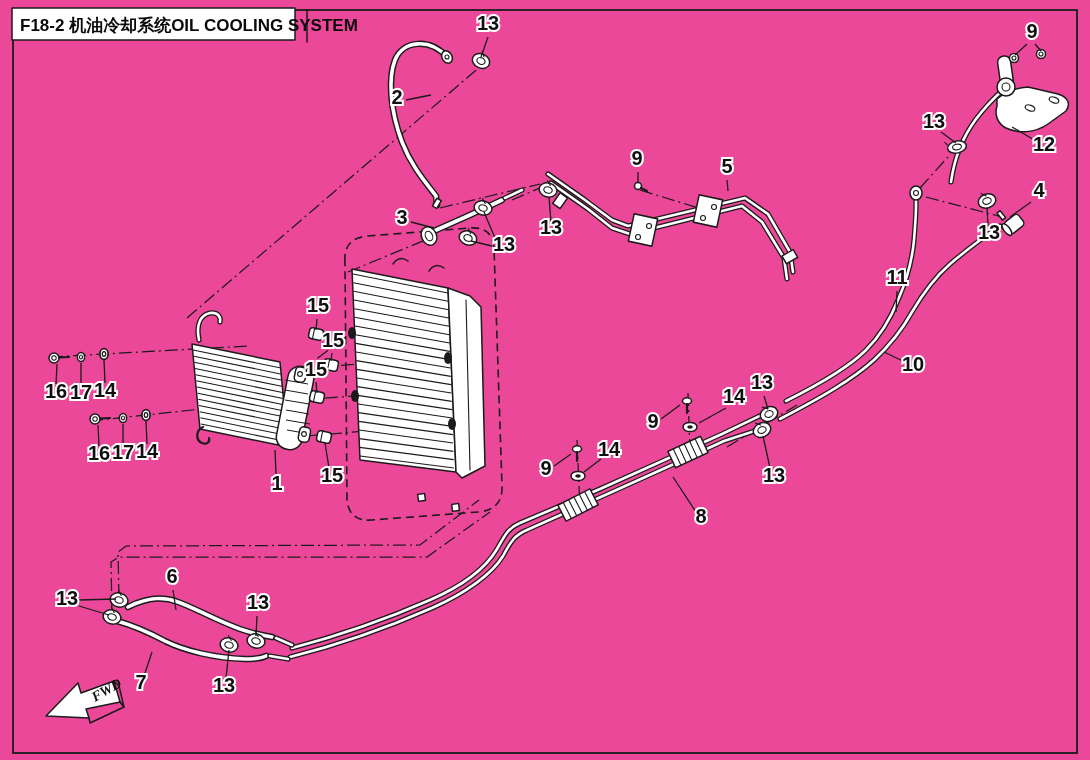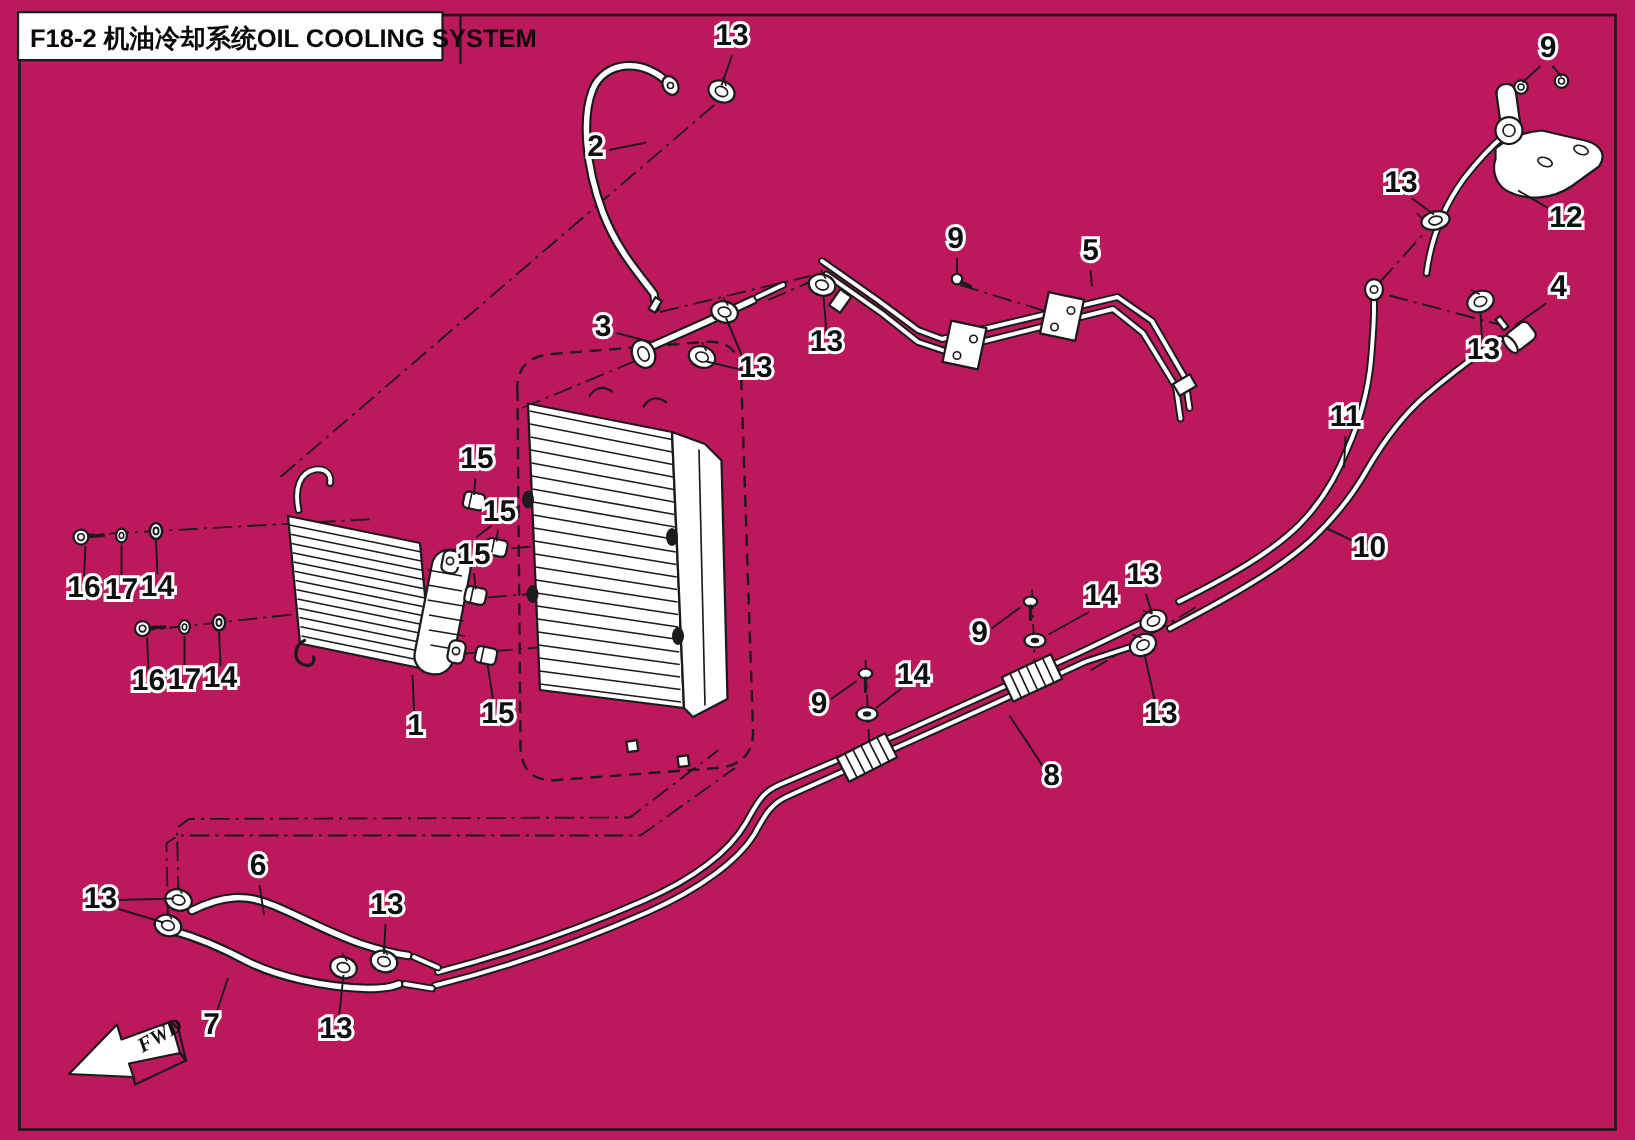--- a/index.html
+++ b/index.html
@@ -1,16 +1,16 @@
 <!DOCTYPE html>
 <html><head>
 <meta charset="utf-8">
 <style>
   html,body{margin:0;padding:0;background:#fff;}
-  .stage{position:relative;width:1090px;height:760px;background:#be185d;font-family:"Liberation Sans",sans-serif;}
+  .stage{position:relative;width:1090px;height:760px;background:#ec4899;font-family:"Liberation Sans",sans-serif;}
   .ln{fill:none;stroke:#1b1b1b;stroke-width:1.5;stroke-linecap:round;stroke-linejoin:round}
   .fat{stroke-width:2.2}
   .thinln{stroke-width:1.1}
   .fillw{fill:#fff}
   .filld{fill:#1b1b1b;stroke:none}
   .dash{fill:none;stroke:#1b1b1b;stroke-width:1.25;stroke-dasharray:13 4 2 4}
   .dashb{fill:none;stroke:#1b1b1b;stroke-width:1.6;stroke-dasharray:8 5}
   .tubeO{fill:none;stroke:#1b1b1b;stroke-width:6.5;stroke-linecap:round;stroke-linejoin:round}
   .tubeI{fill:none;stroke:#fff;stroke-width:3.6;stroke-linecap:round;stroke-linejoin:round}
   .tubeO.thin{stroke-width:5.2}

